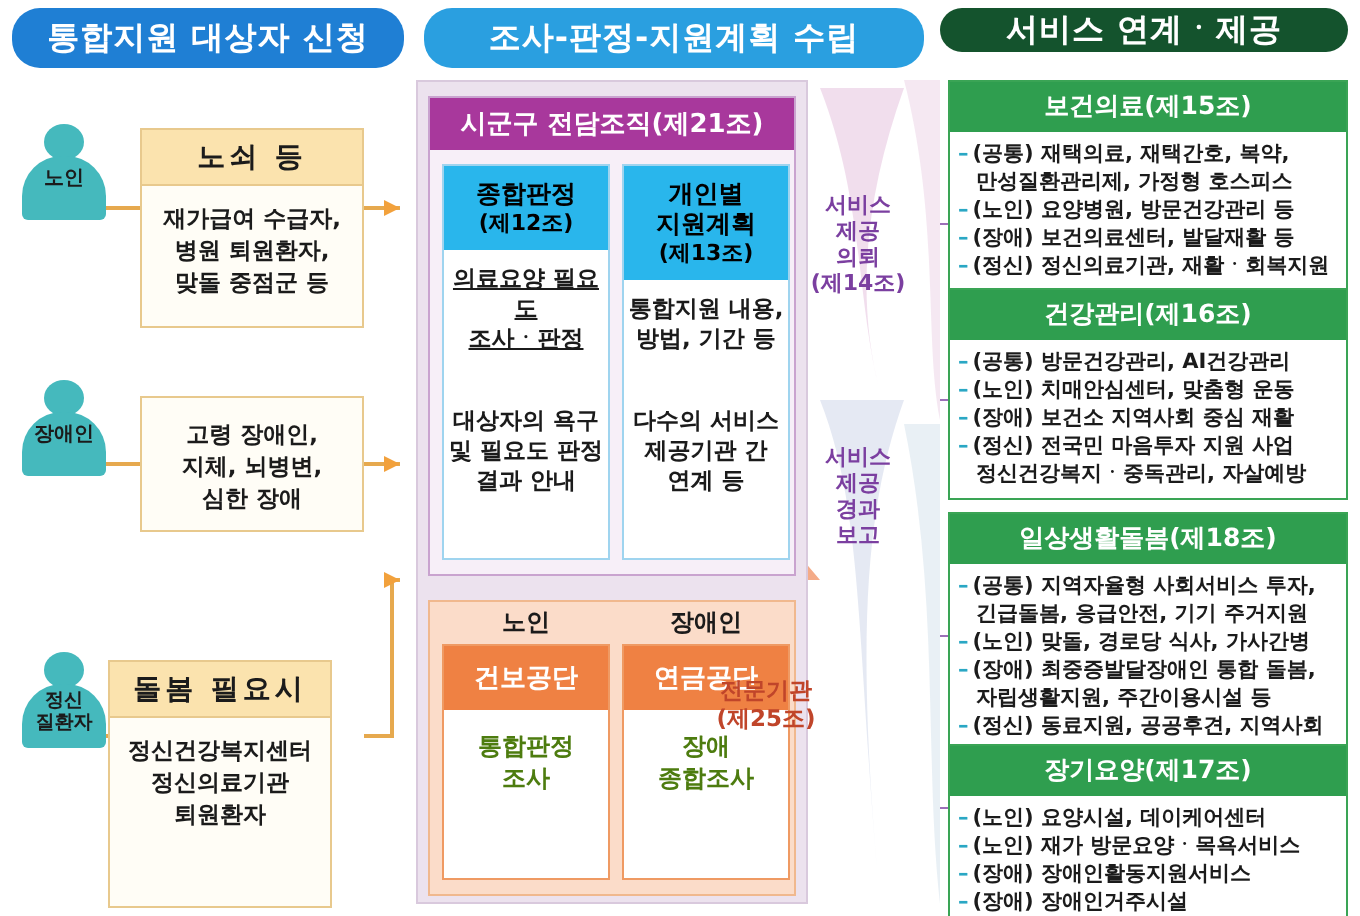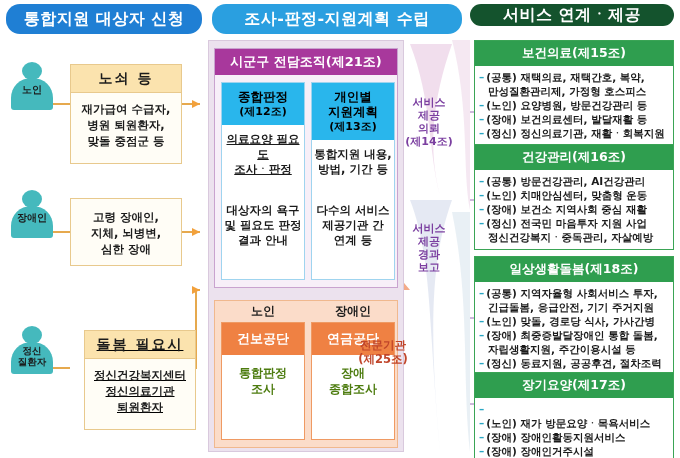--- a/index.html
+++ b/index.html
@@ -192,21 +192,21 @@
 
   <div class="need-box" style="left:70px;top:64px;width:112px;height:100px;">
     <div class="nb-title">노쇠 등</div>
     <div class="nb-body">재가급여 수급자,<br>병원 퇴원환자,<br>맞돌 중점군 등</div>
   </div>
 
   <div class="need-box" style="left:70px;top:198px;width:112px;height:68px;">
     <div class="nb-body" style="padding:10px 4px;">고령 장애인,<br>지체, 뇌병변,<br>심한 장애</div>
   </div>
 
-  <div class="need-box" style="left:84px;top:330px;width:112px;height:100px;text-decoration:underline;">
+  <div class="need-box" style="left:54px;top:330px;width:112px;height:124px;">
     <div class="nb-title">돌봄 필요시</div>
     <div class="nb-body">정신건강복지센터<br>정신의료기관<br>퇴원환자</div>
   </div>
 
   <div id="mid-panel"></div>
 
   <div id="org-box">
     <div id="org-title">시군구 전담조직(제21조)</div>
   </div>
 
@@ -313,29 +313,30 @@
         </div>
         <div class="svc-line">
           <span class="dash">–</span>
           <span>(장애) 최중증발달장애인 통합 돌봄,</span>
         </div>
         <div class="svc-line cont">
           <span>자립생활지원, 주간이용시설 등</span>
         </div>
         <div class="svc-line">
           <span class="dash">–</span>
-          <span>(정신) 동료지원, 공공후견, 절차조력</span>
+          <span>(정신) 동료지원, 공공후견, 지역사회</span>
         </div>
       </div>
   </div>
   <div class="svc-card" id="svc-3" style="top:372px;">
     <div class="svc-title">장기요양(제17조)</div>
     <div class="svc-list">
         <div class="svc-line">
           <span class="dash">–</span>
+          <span>(노인) 요양시설, 데이케어센터</span>
         </div>
         <div class="svc-line">
           <span class="dash">–</span>
           <span>(노인) 재가 방문요양ㆍ목욕서비스</span>
         </div>
         <div class="svc-line">
           <span class="dash">–</span>
           <span>(장애) 장애인활동지원서비스</span>
         </div>
         <div class="svc-line">

